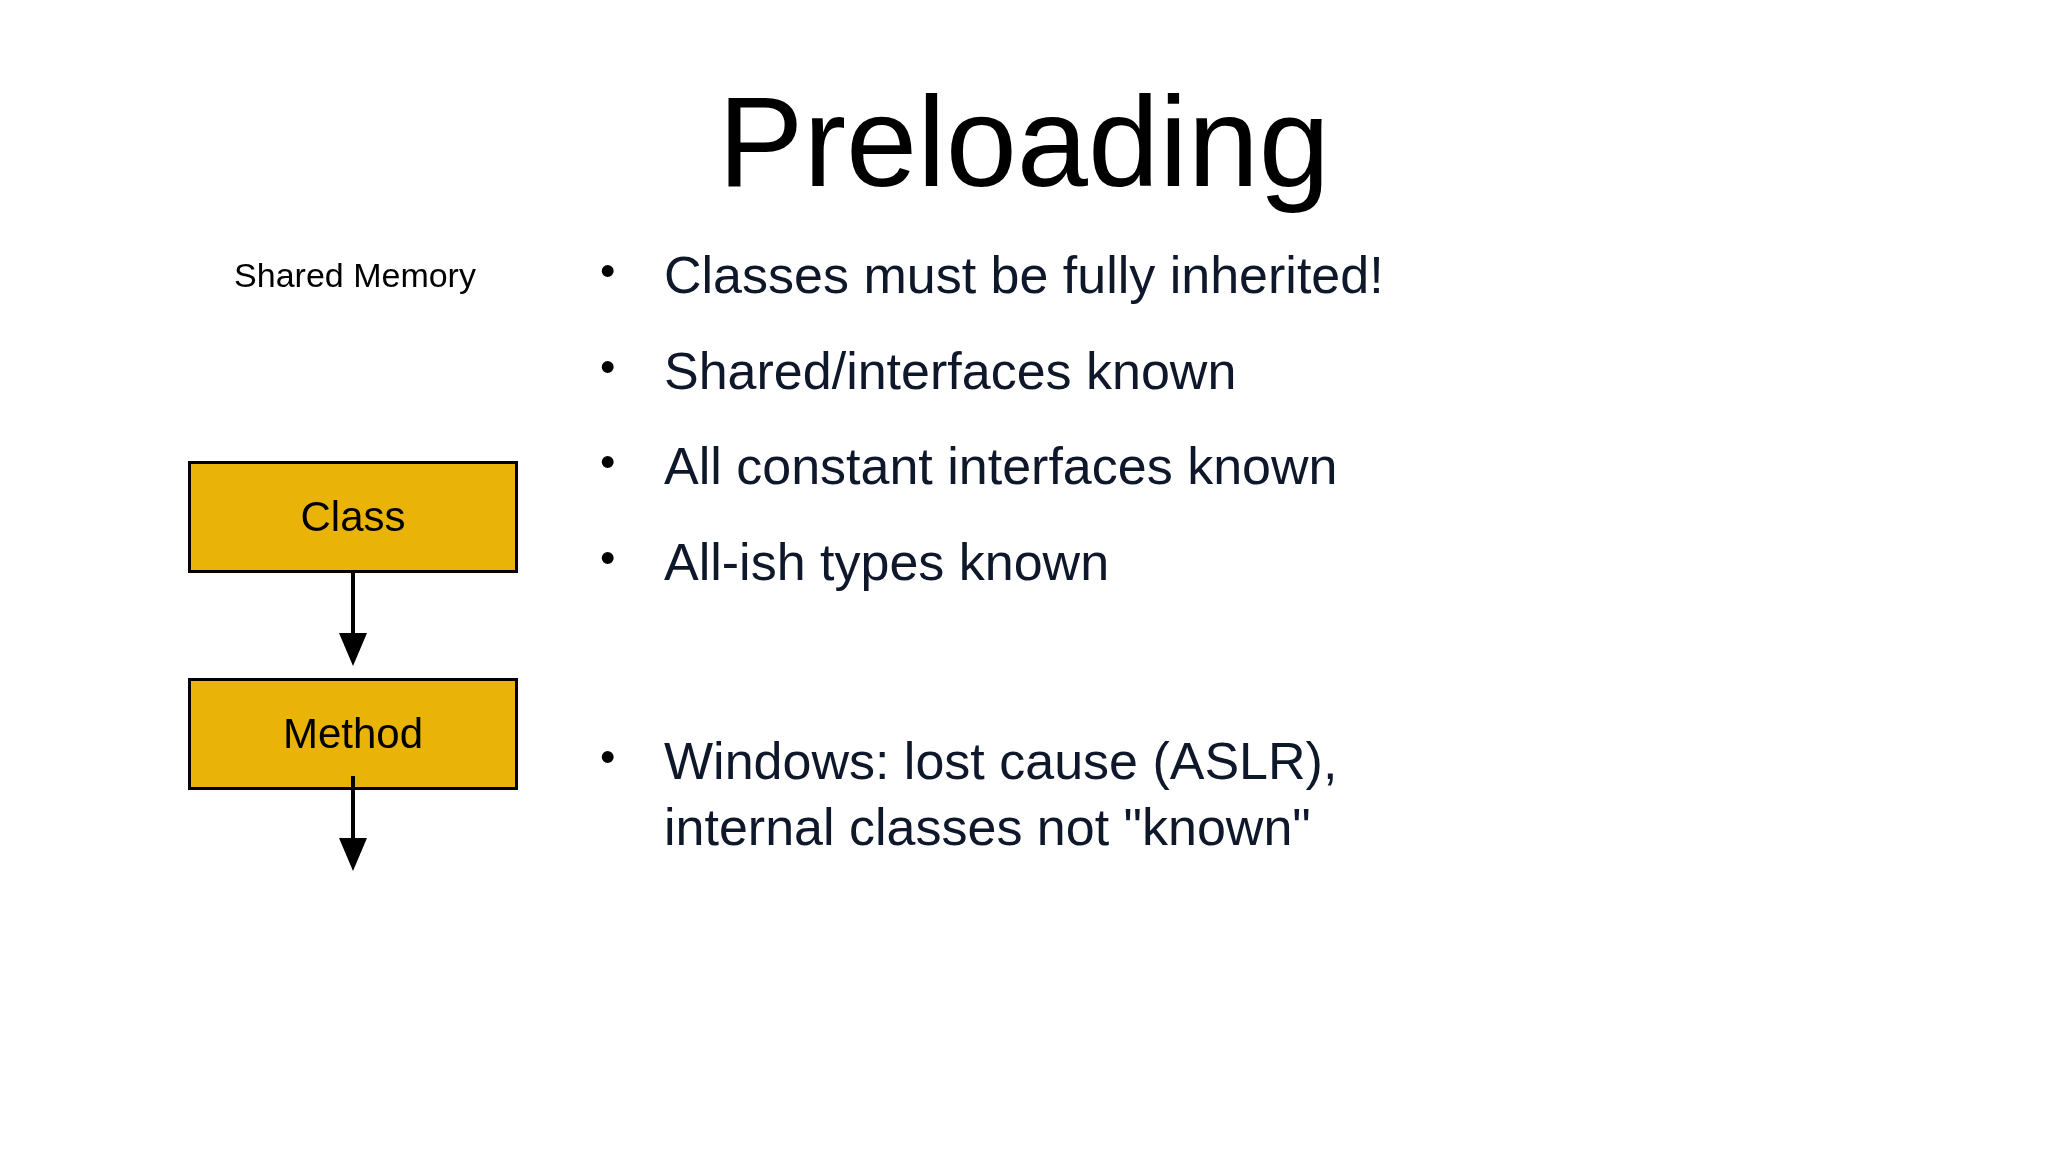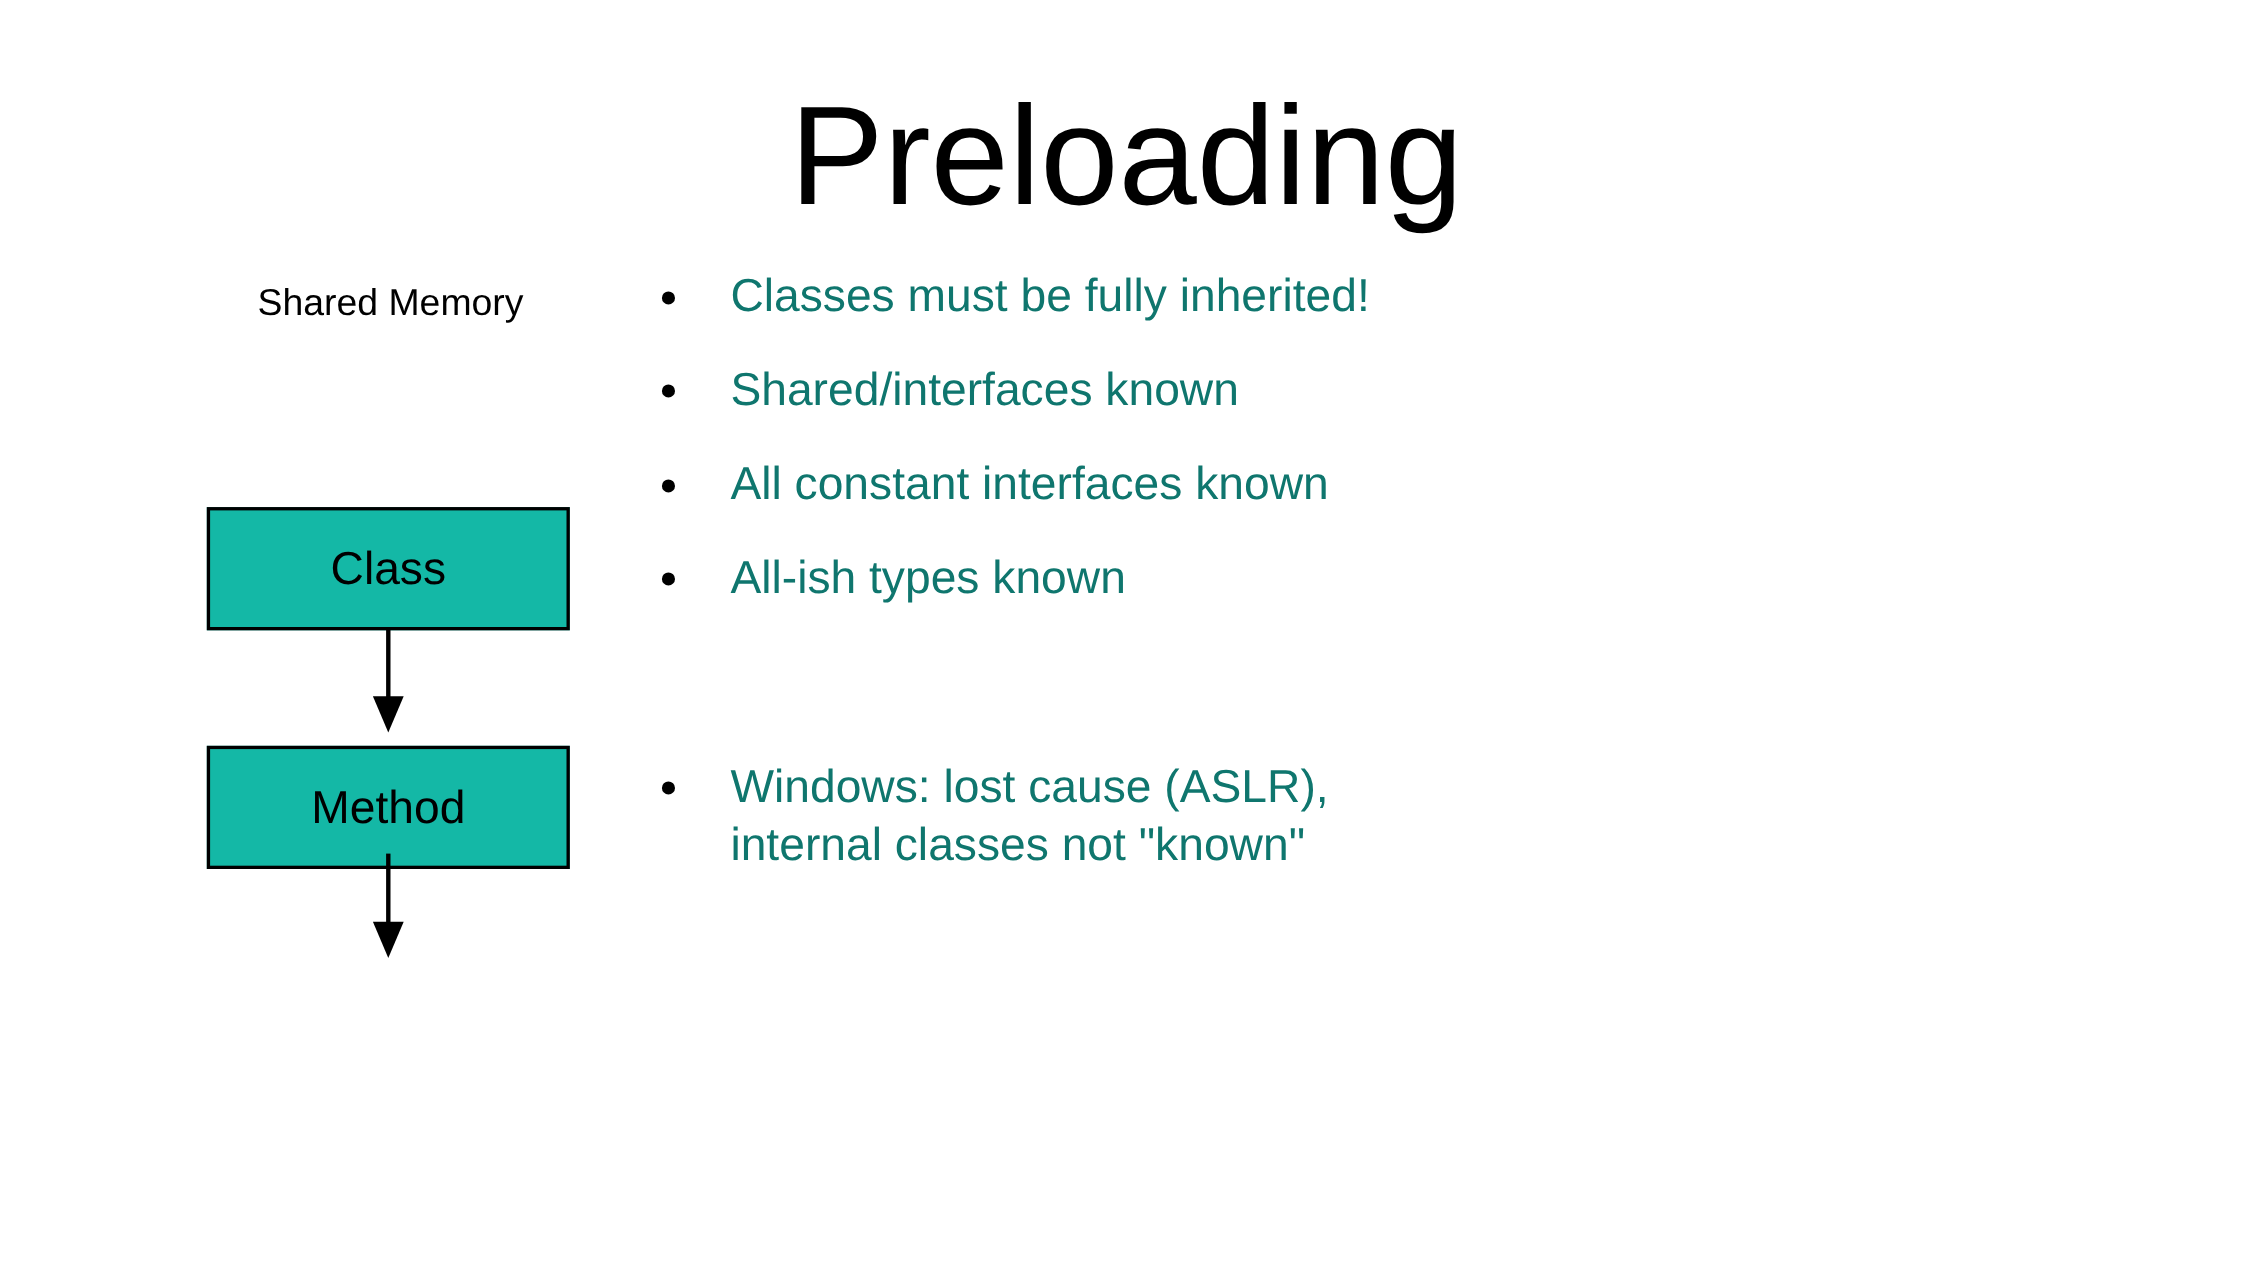--- a/index.html
+++ b/index.html
@@ -54,21 +54,21 @@
     color: #000000;
     white-space: nowrap;
   }
   .node-box {
     position: absolute;
     left: 38px;
     width: 330px;
     height: 112px;
     box-sizing: border-box;
     border: 3px solid #000000;
-    background: #14b8a6;
+    background: #eab308;
     display: flex;
     align-items: center;
     justify-content: center;
   }
   .node-label {
     font-size: 42px;
     line-height: 1.0;
     color: #000000;
     white-space: nowrap;
   }
@@ -101,23 +101,23 @@
   .bullet-marker {
     flex: 0 0 auto;
     width: 64px;
     text-align: left;
     font-size: 44px;
     line-height: 1.26;
     color: #000000;
   }
   .bullet-text {
     flex: 1 1 auto;
-    font-size: 42px;
+    font-size: 52px;
     line-height: 1.26;
-    color: #0f766e;
+    color: #0f172a;
   }
   .bullet-text .line2 { display: block; }
   #bullet-spacer { height: 104px; }
 </style>
 </head>
 <body>
 
 <div id="slide">
 
   <div id="slide-title">Preloading</div>

